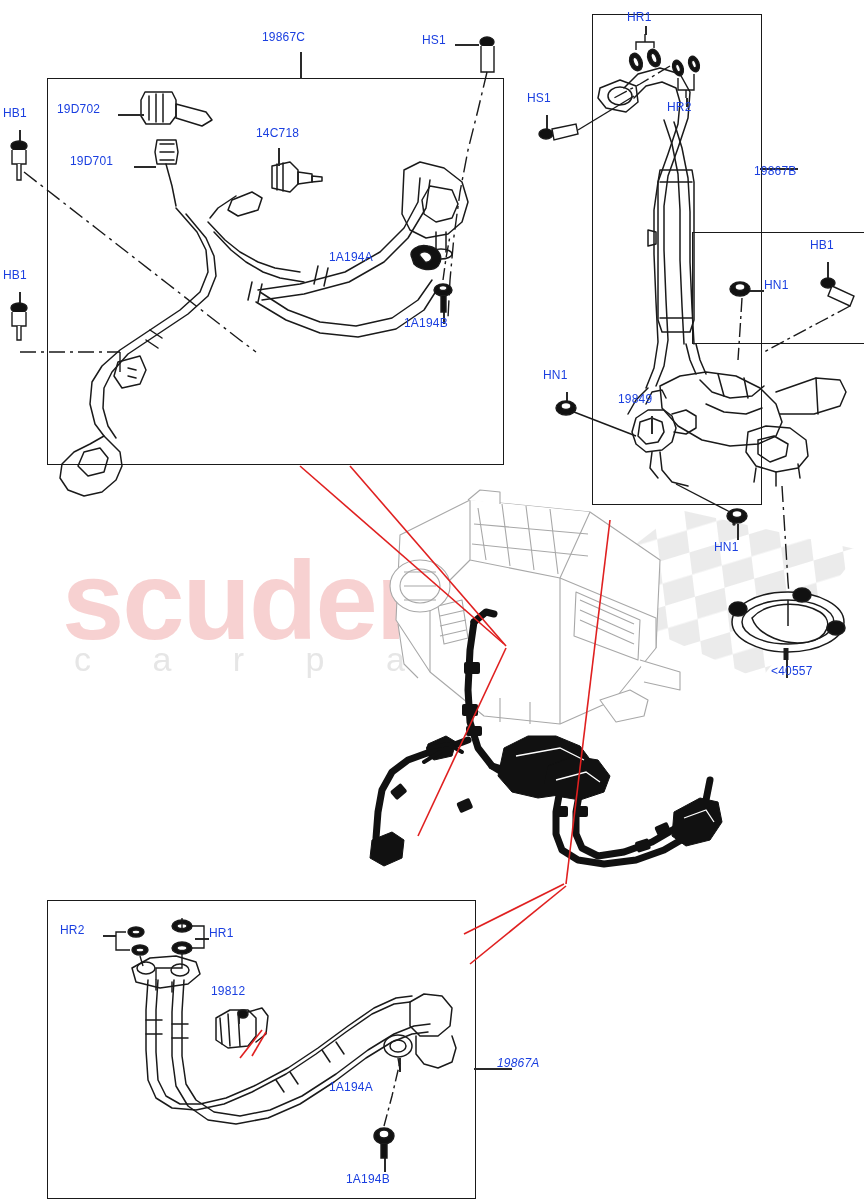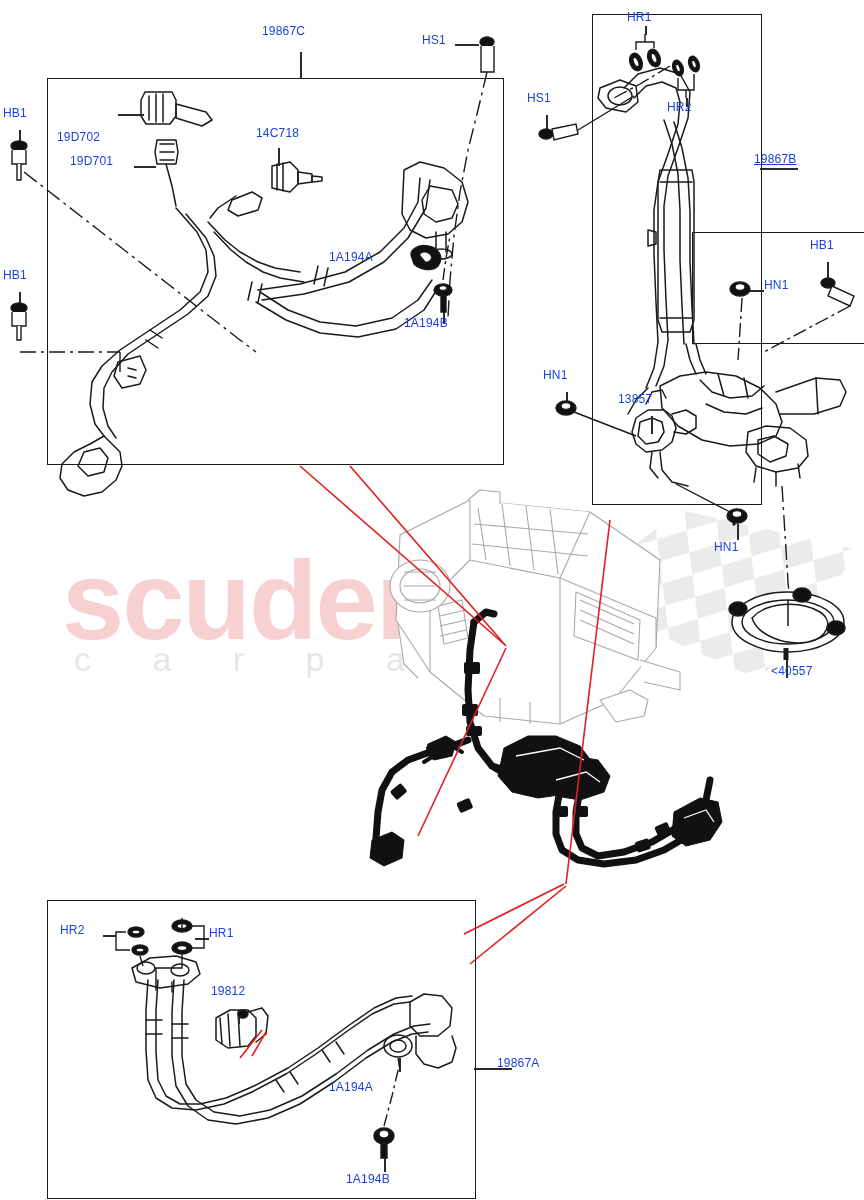--- a/index.html
+++ b/index.html
@@ -440,28 +440,28 @@
 
   <div class="ll h" style="left:750px;top:290px;width:14px;"></div>
   <div class="ll v" style="left:566px;top:392px;height:14px;"></div>
   <div class="ll v" style="left:737px;top:524px;height:16px;"></div>
 
   <div class="ll h" style="left:414px;top:260px;width:26px;"></div>
   <div class="ll v" style="left:443px;top:310px;height:14px;"></div>
   <div class="ll v" style="left:399px;top:1058px;height:14px;"></div>
   <div class="ll v" style="left:384px;top:1158px;height:14px;"></div>
 
-  <div class="lbl" style="left:262px;top:24px;">19867C</div>
-  <div class="lbl" style="left:754px;top:152px;text-decoration:underline;">19867B</div>
-  <div class="lbl" style="left:497px;top:1056px;">19867A</div>
-
-  <div class="lbl" style="left:57px;top:102px;margin-top:28px;">19D702</div>
+  <div class="lbl" style="left:262px;top:30px;">19867C</div>
+  <div class="lbl" style="left:754px;top:164px;">19867B</div>
+  <div class="lbl" style="left:497px;top:1056px;font-style:italic;">19867A</div>
+
+  <div class="lbl" style="left:57px;top:102px;">19D702</div>
   <div class="lbl" style="left:70px;top:154px;">19D701</div>
   <div class="lbl" style="left:256px;top:126px;">14C718</div>
-  <div class="lbl" style="left:618px;top:392px;">13857</div>
+  <div class="lbl" style="left:618px;top:392px;">19849</div>
   <div class="lbl" style="left:211px;top:984px;text-align:right;">19812</div>
   <div class="lbl" style="left:771px;top:664px;">&lt;40557</div>
 
   <div class="lbl" style="left:3px;top:106px;">HB1</div>
   <div class="lbl" style="left:3px;top:268px;">HB1</div>
   <div class="lbl" style="left:810px;top:238px;">HB1</div>
 
   <div class="lbl" style="left:422px;top:33px;">HS1</div>
   <div class="lbl" style="left:527px;top:91px;">HS1</div>
 

